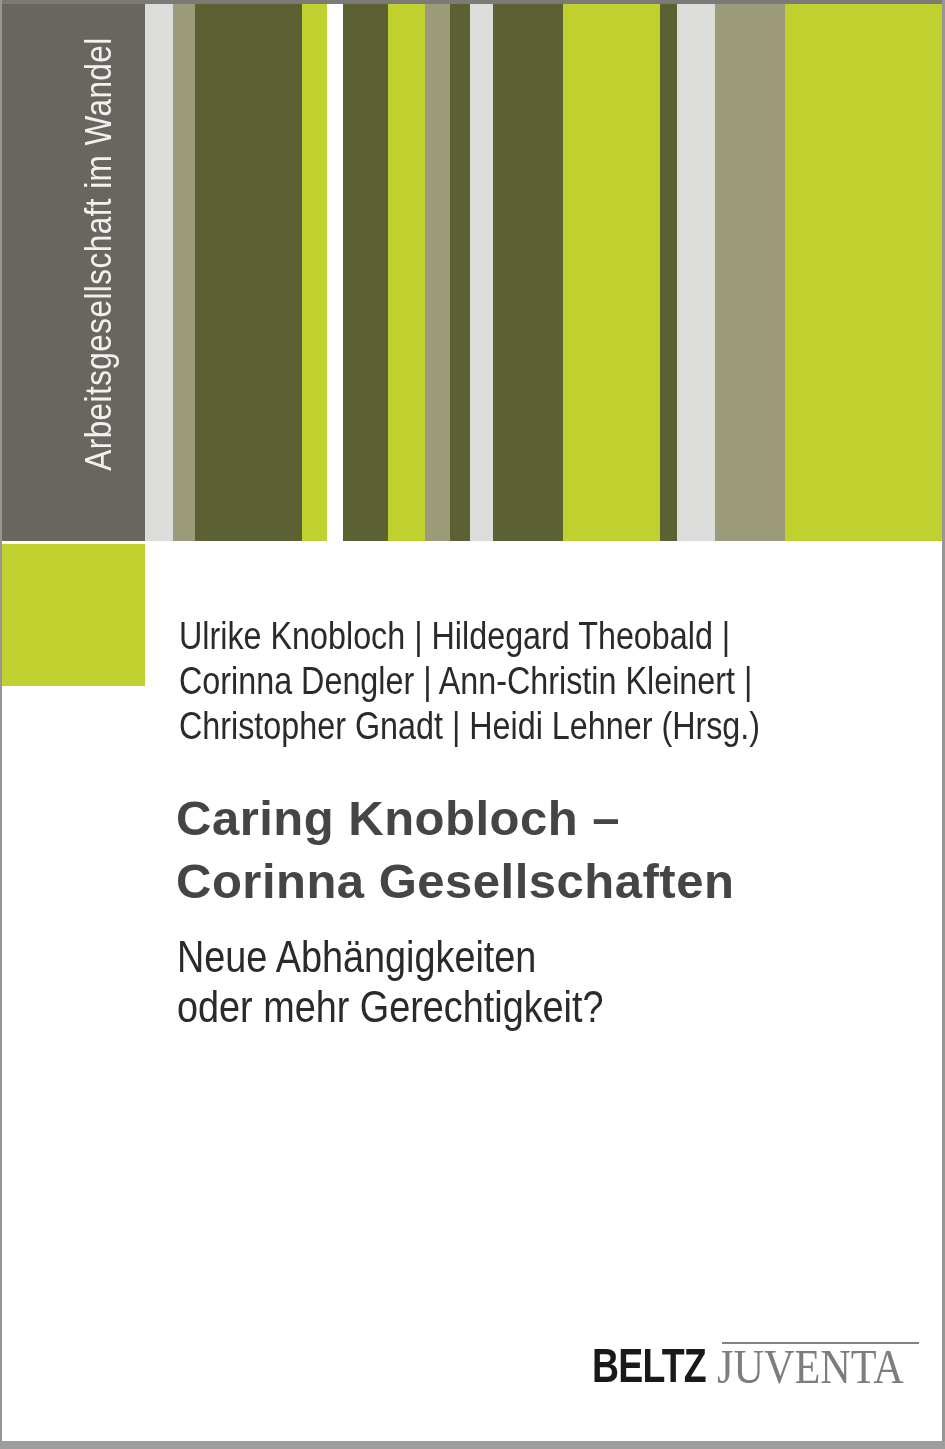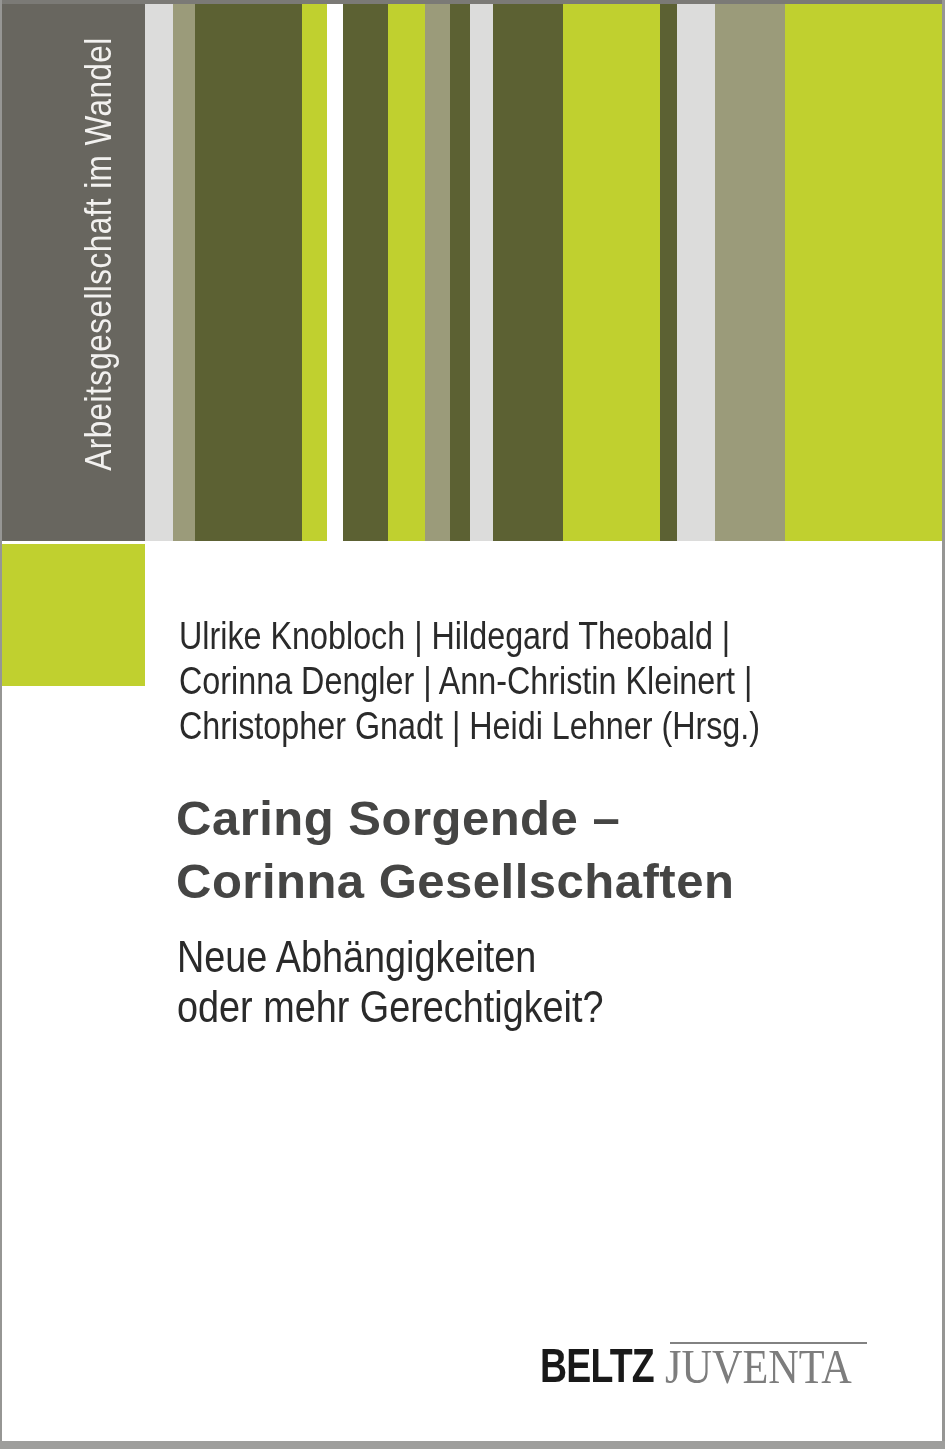--- a/index.html
+++ b/index.html
@@ -43,21 +43,21 @@
     line-height:63px; letter-spacing:0.5px; white-space:nowrap;
   }
 
   
   .book-subtitle {
     left:177px; top:932px; font-size:45px; line-height:50px;
     transform: scaleX(0.84); transform-origin:0 0; white-space:nowrap;
   }
 
   
-  .publisher { left:528px; top:1330px; width:360px; height:70px; }
+  .publisher { left:580px; top:1330px; width:360px; height:70px; }
   .beltz {
     position:absolute; left:12px; top:12px; font-size:48px; font-weight:bold;
     letter-spacing:-1px; line-height:48px; white-space:nowrap;
     transform: scaleX(0.78); transform-origin:0 0;
   }
   .juventa {
     position:absolute; left:137px; top:13px; font-size:48px; line-height:48px;
     font-family:"Liberation Serif", serif; white-space:nowrap;
     transform: scaleX(0.88); transform-origin:0 0;
   }
@@ -93,21 +93,21 @@
 
   <div class="abs accent-block" style="background-color: rgb(192, 208, 47);"></div>
 
   <div class="abs editors" style="color: rgb(42, 42, 42);">
     <div>Ulrike Knobloch | Hildegard Theobald |</div>
     <div>Corinna Dengler | Ann-Christin Kleinert |</div>
     <div>Christopher Gnadt | Heidi Lehner (Hrsg.)</div>
   </div>
 
   <div class="abs book-title" style="color: rgb(69, 69, 68);">
-    <div>Caring Sorgende –</div>
+    <div>Caring Knobloch –</div>
     <div>Corinna Gesellschaften</div>
   </div>
 
   <div class="abs book-subtitle" style="color: rgb(42, 42, 42);">
     <div>Neue Abhängigkeiten</div>
     <div>oder mehr Gerechtigkeit?</div>
   </div>
 
   <div class="abs publisher">
     <span class="beltz" style="color: rgb(25, 25, 25);">BELTZ</span>

